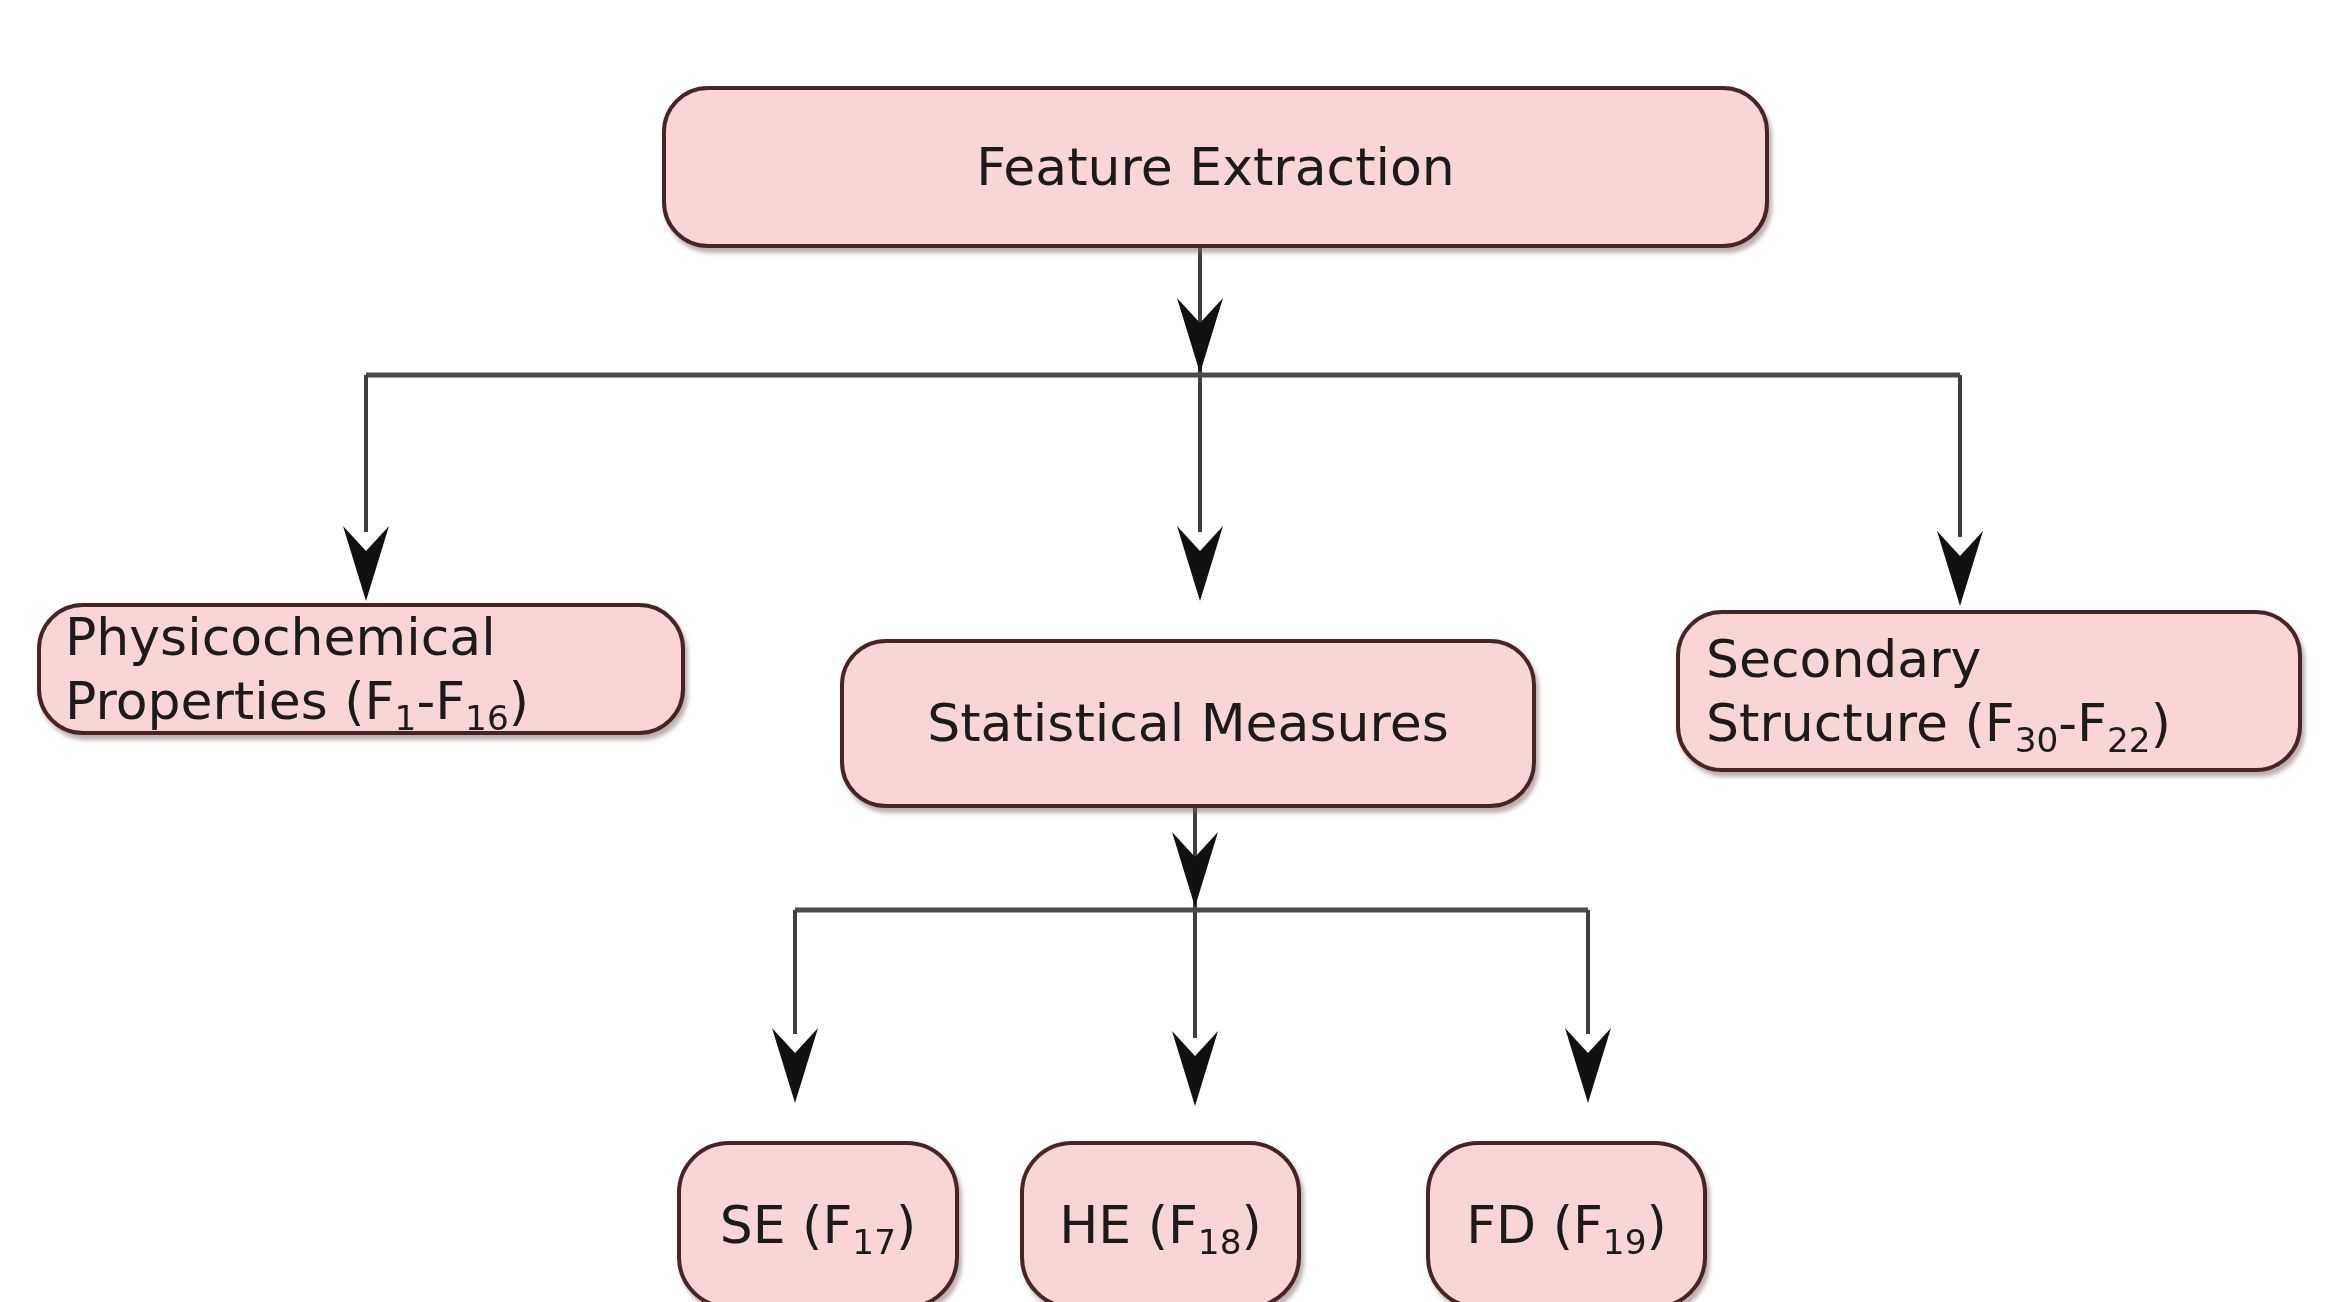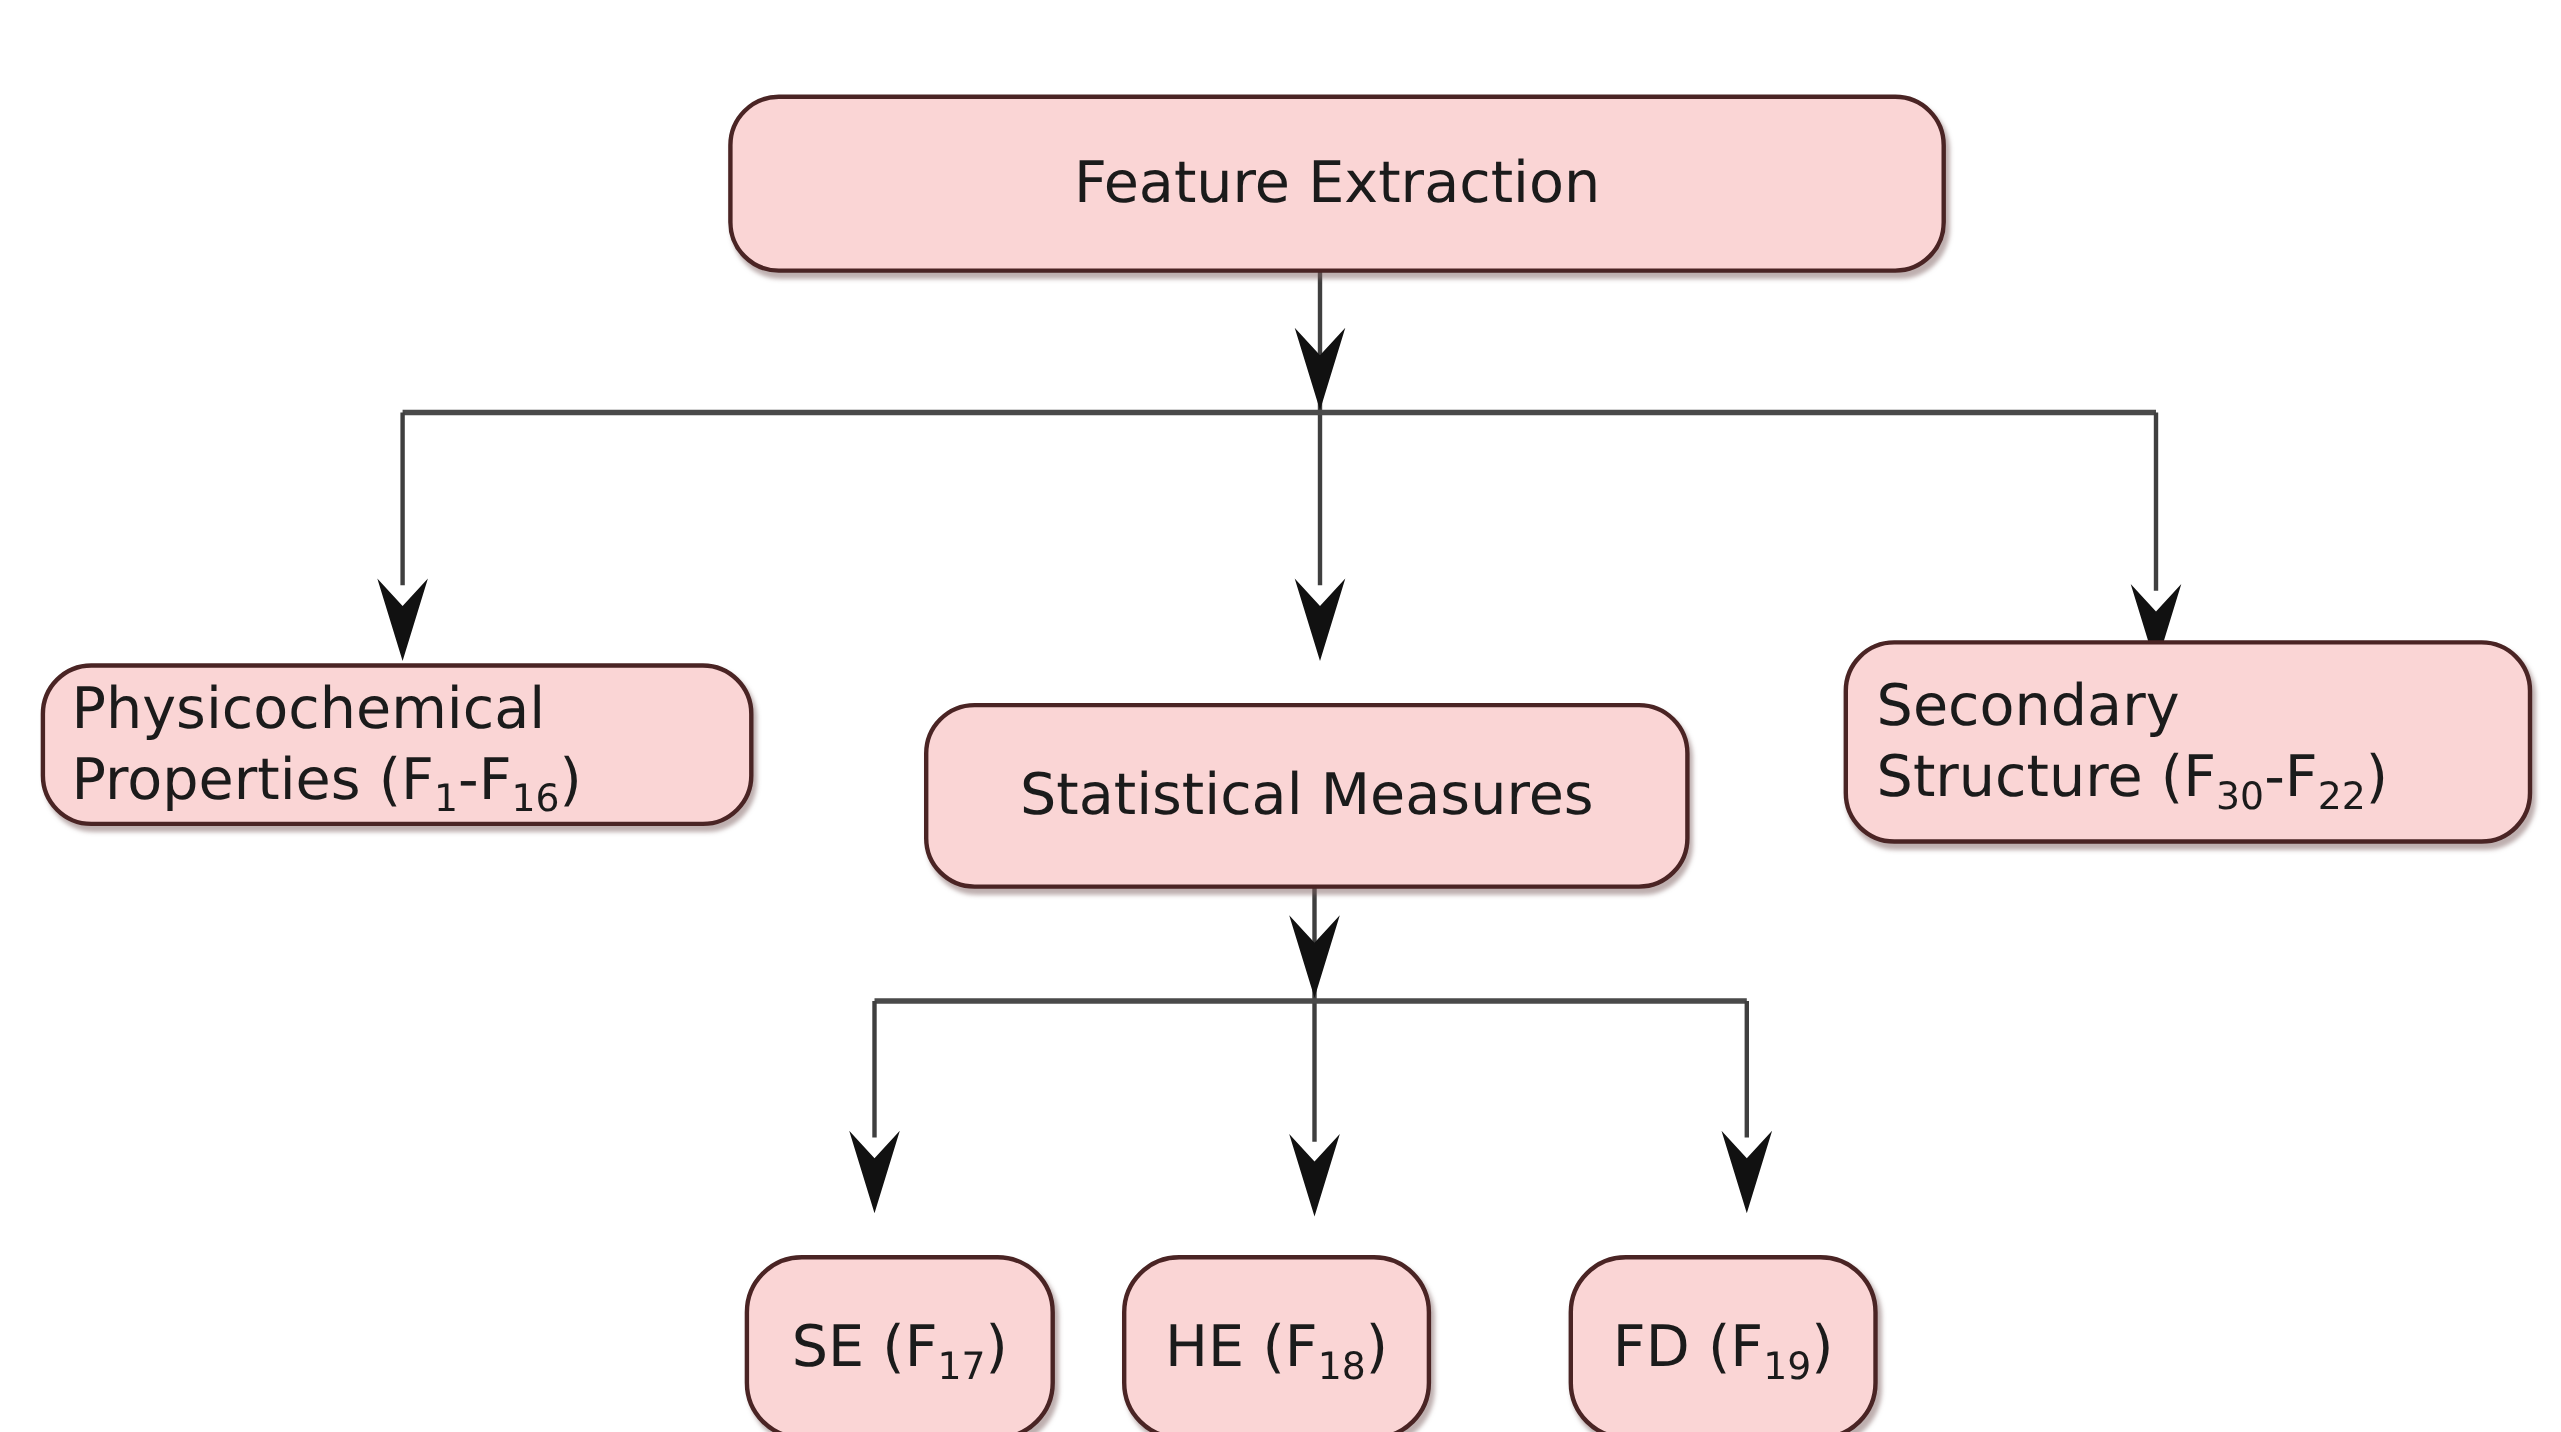--- a/index.html
+++ b/index.html
@@ -51,23 +51,23 @@
     color:var(--text);
     white-space:pre-line;
   }
   .node.center{justify-content:center;text-align:center;margin-top:36px;}
   .node.left-align{justify-content:flex-start;text-align:left;}
   .node.small{border-radius:52px;}
   sub{font-size:.66em;line-height:0;}
 
   
   #node-feature       {left:662px; top:50px;  width:1107px; height:162px;}
-  #node-physico       {left:37px;  top:603px; width:648px;  height:148px; padding-left:24px;}
+  #node-physico       {left:37px;  top:603px; width:648px;  height:132px; padding-left:24px;}
   #node-statistical   {left:840px; top:603px; width:696px;  height:169px;}
-  #node-secondary     {left:1676px;top:582px; width:626px;  height:185px; padding-left:26px;}
+  #node-secondary     {left:1676px;top:610px; width:626px;  height:162px; padding-left:26px;}
   #node-se            {left:677px; top:1105px;width:282px;  height:168px;}
   #node-he            {left:1020px;top:1105px;width:281px;  height:168px;}
   #node-fd            {left:1426px;top:1105px;width:281px;  height:168px;}
 </style>
 </head>
 <body>
 
 <div class="canvas">
 
   <svg class="connector-layer" viewBox="0 0 2328 1302" xmlns="http://www.w3.org/2000/svg">

